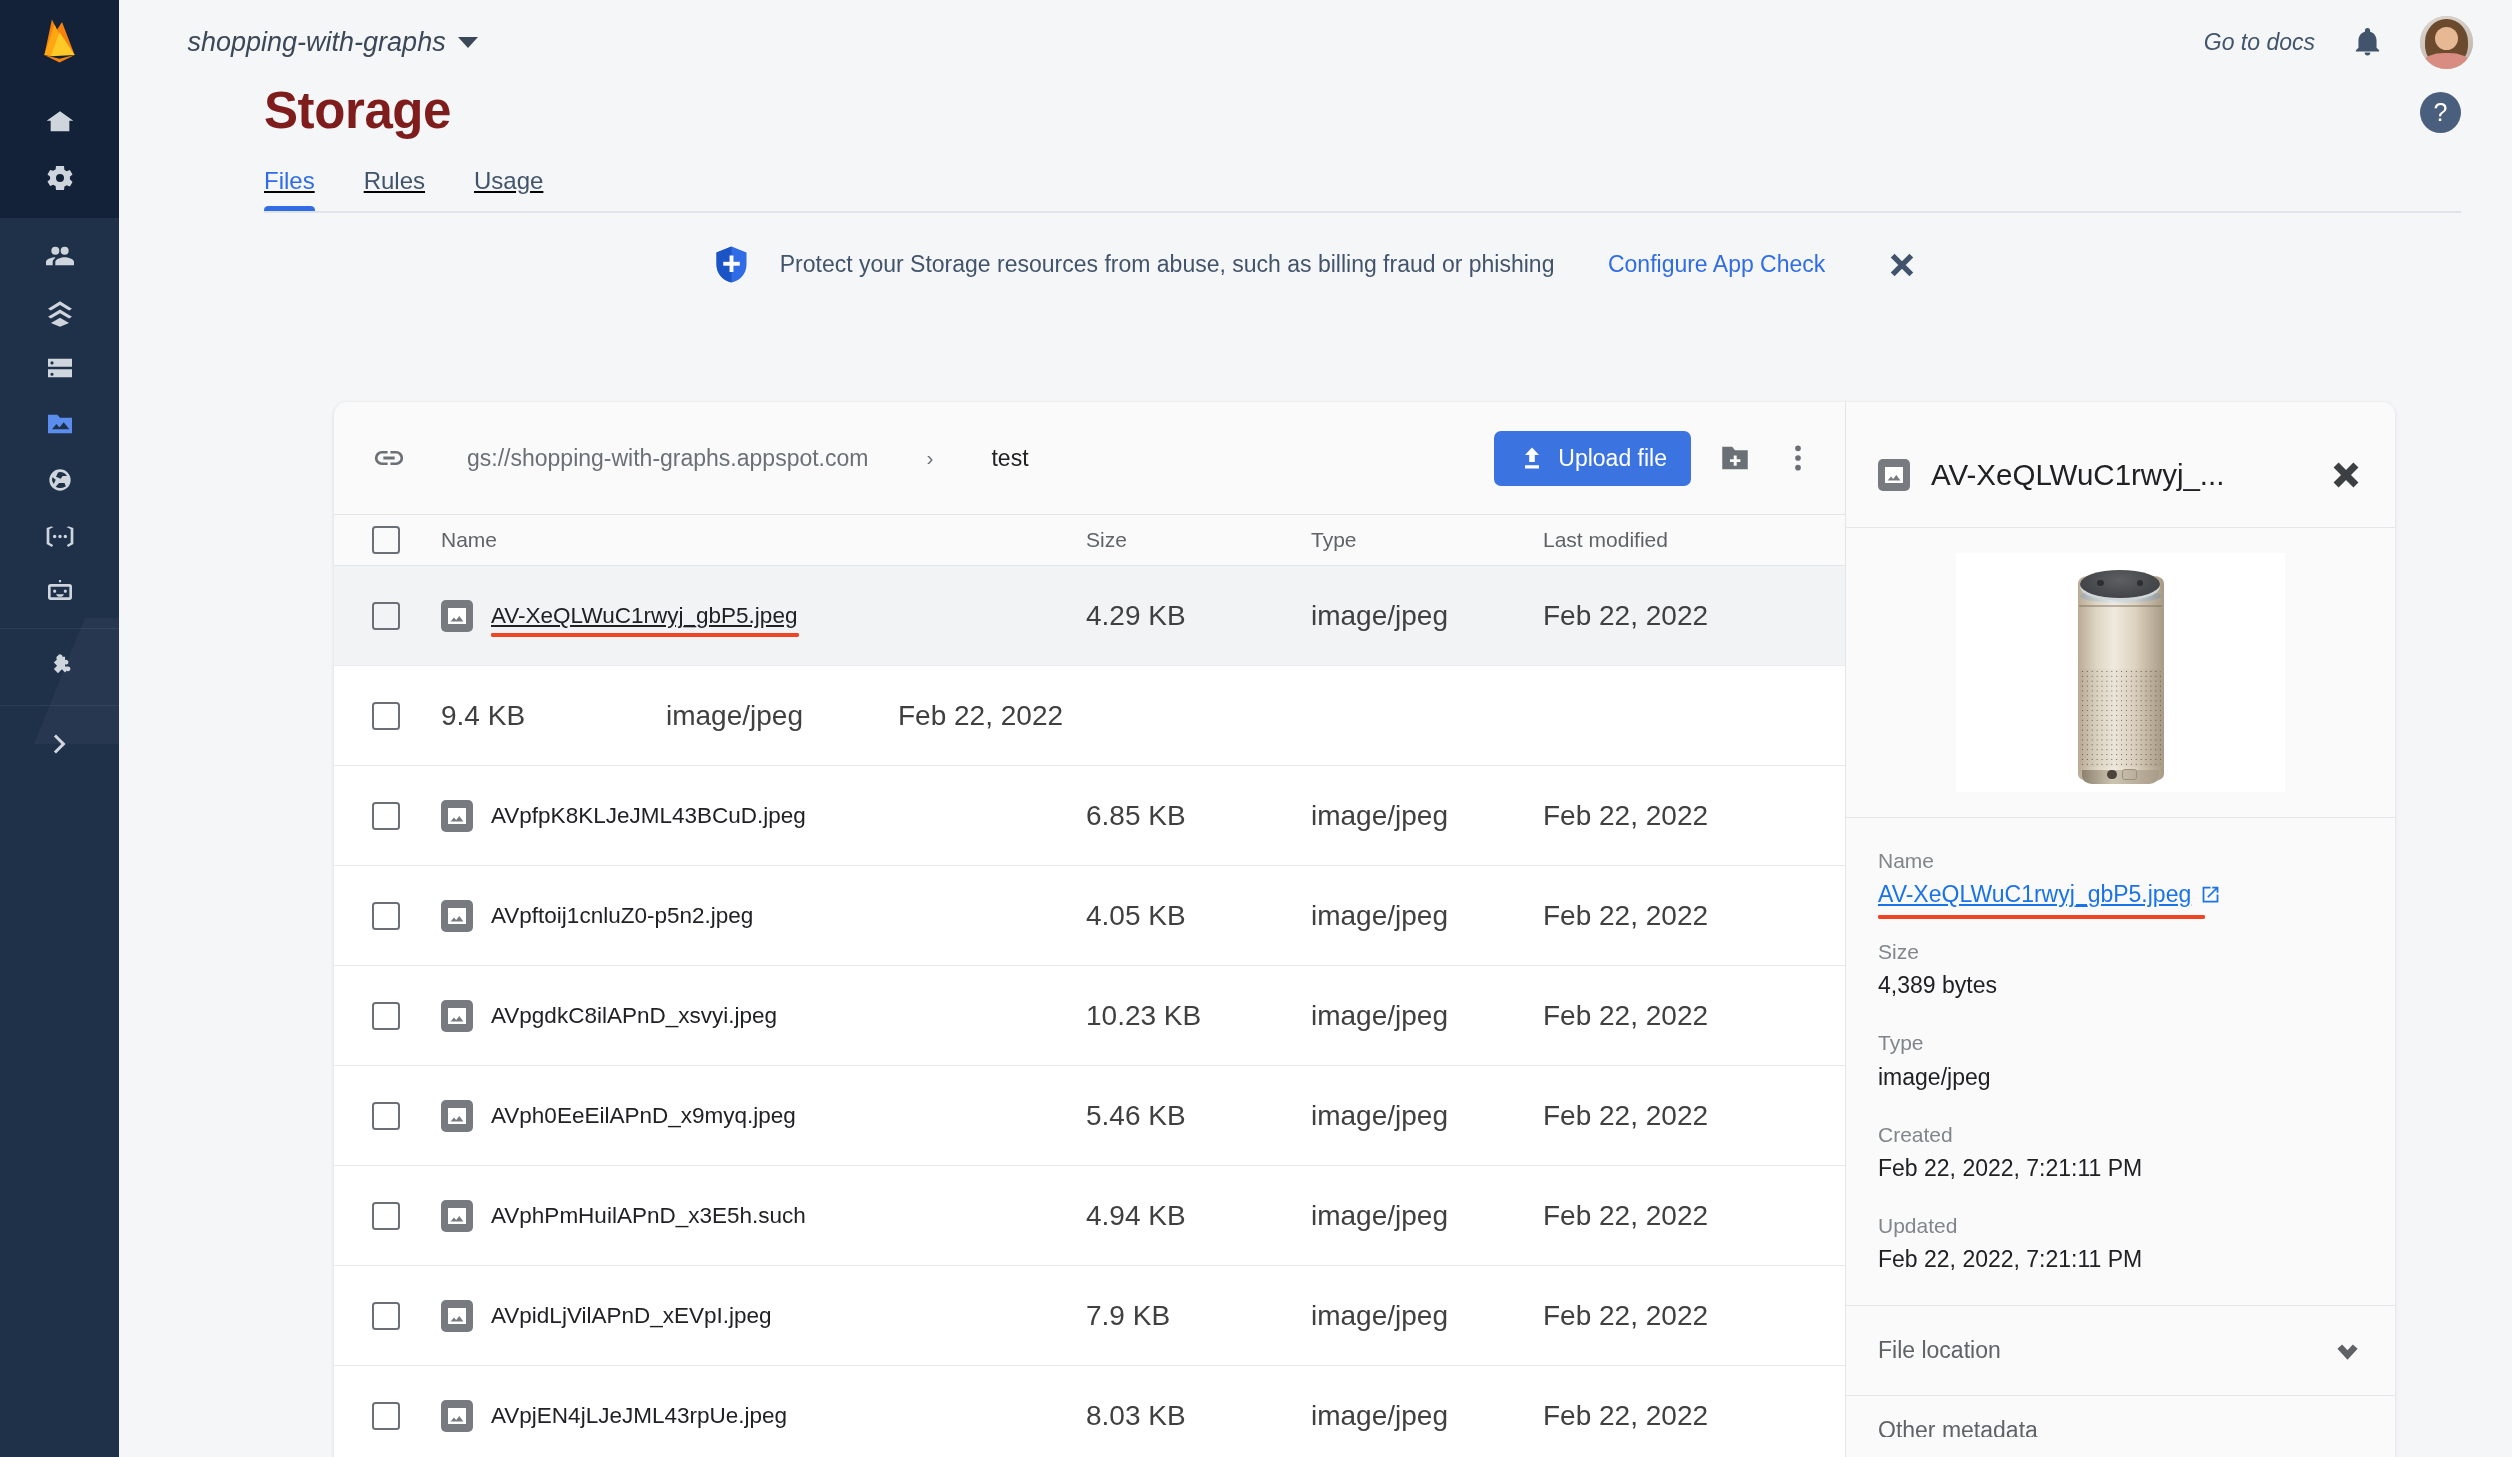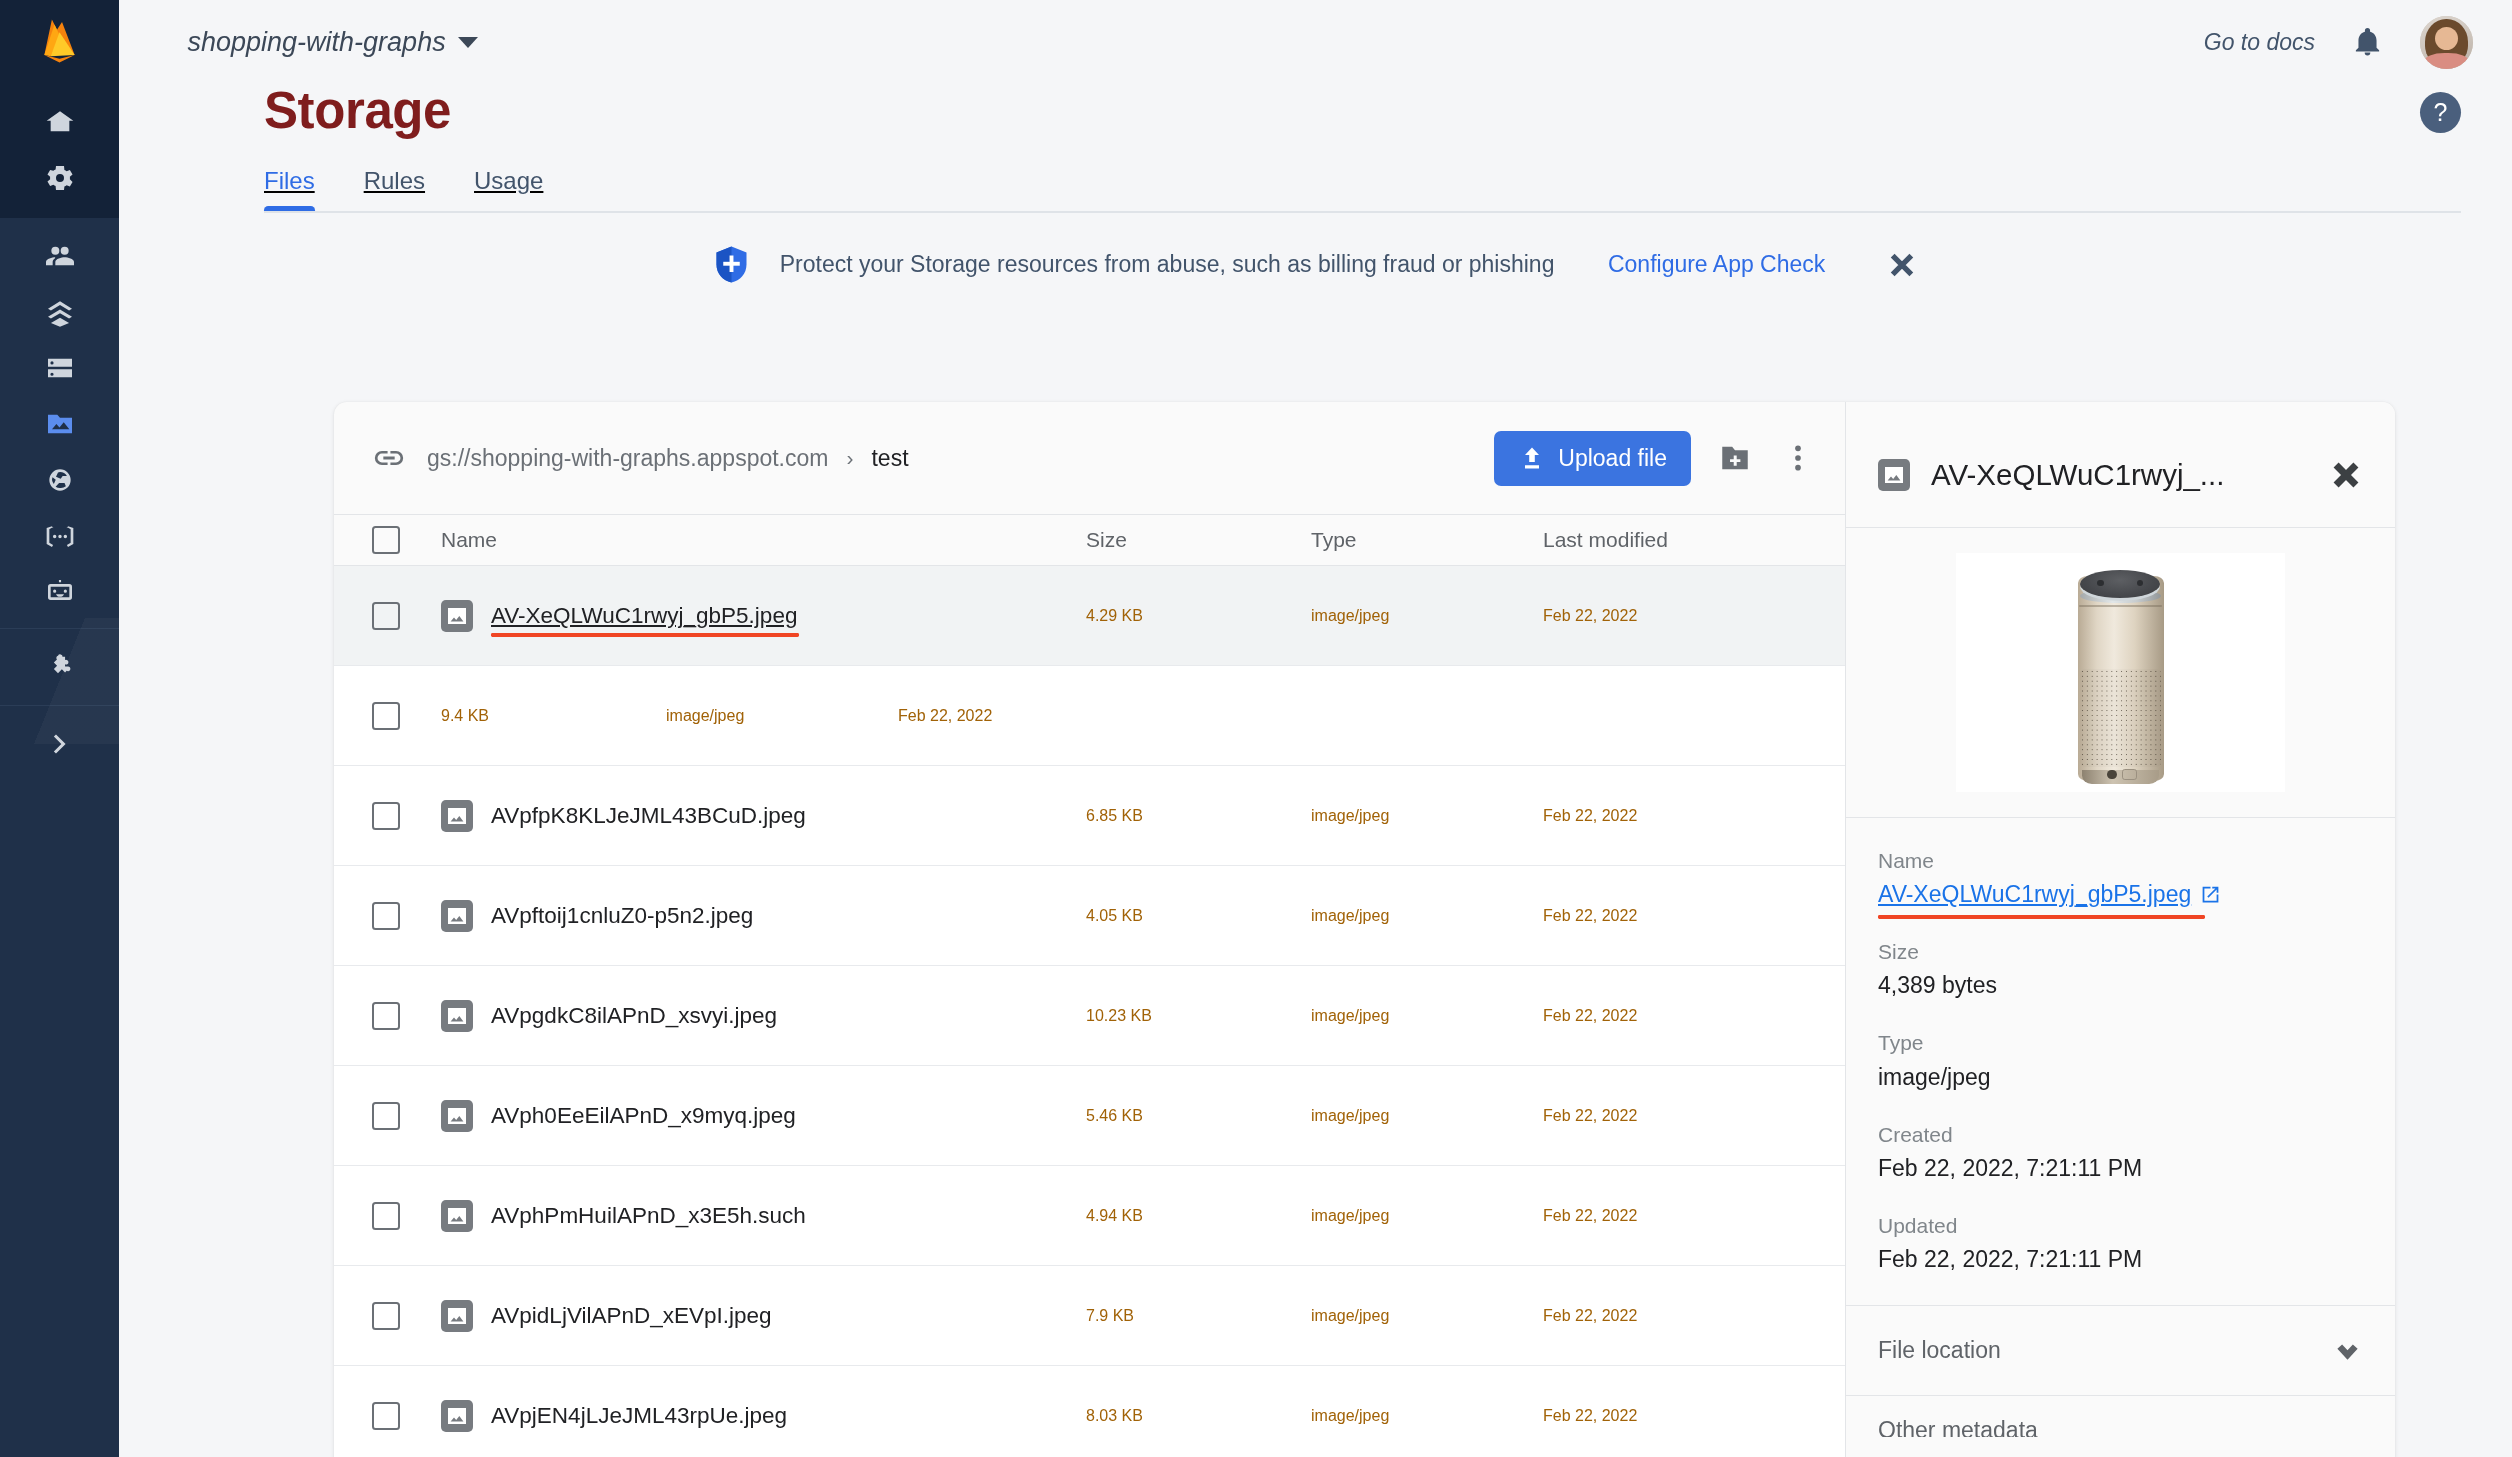--- a/index.html
+++ b/index.html
@@ -126,21 +126,21 @@
     display: flex; overflow: hidden;
   }
   .card-left { flex: 1; min-width: 0; display: flex; flex-direction: column;
                border-right: 0.7px solid #e3e5e8; }
   .card-right { width: 549px; flex: 0 0 549px; display: flex; flex-direction: column;
                 background: #fafafa; justify-content: center; }
 
   
   .crumb-row {
     height: 112px; display: flex; align-items: center;
-    padding: 0 28px 0 38px; flex: 0 0 112px;
+    padding: 0 28px 0 38px; flex: 0 0 112px; gap: 40px;
   }
   .link-ico { width: 34px; height: 34px; margin-right: 21px; flex: 0 0 34px; }
   .link-ico path { fill: #6b7076; }
   .crumb-a { font-size: 23px; color: #6b7076; cursor: pointer; }
   .crumb-sep { font-size: 21px; color: #6b7076; margin: 0 18px; }
   .crumb-b { font-size: 23px; color: #202124; cursor: pointer; }
   .crumb-actions { margin-left: auto; display: flex; align-items: center; gap: 24px; }
   .btn-upload {
     display: flex; align-items: center; gap: 12.6px;
     background: #3b74e0; color: #fff; border: none; border-radius: 7px;
@@ -182,21 +182,21 @@
               display:flex; align-items:center; justify-content:center; flex:0 0 32px; }
   .file-ico svg { width: 24px; height: 24px; }
   .file-ico svg path { fill: #fff; }
   .fname { font-size: 22.5px; color: #202124; white-space: nowrap; }
   .fname.link { text-decoration: underline; position: relative; }
   .annot-red { position: relative; }
   .annot-red::after {
     content: ""; position: absolute; left: 0; right: -1.4px; bottom: -8.4px;
     height: 4.2px; background: #f04524; border-radius: 1.4px;
   }
-  .cell { font-size: 16px; color: #a16207; }
+  .cell { font-size: 28px; color: #404040; }
 
   
   .dp-head {
     height: 105px; flex: 0 0 105px; display: flex; align-items: center;
     padding: 0 32px 0 32px; border-bottom: 0.7px solid #e3e5e8; gap: 21px;
   }
   .dp-title { font-size: 29.5px; color: #202124; white-space: nowrap; overflow: hidden; }
   .dp-close { margin-left: auto; width: 34px; height: 34px; cursor: pointer; }
   .dp-close path { stroke: #3c4043; stroke-width: 5; }
 

